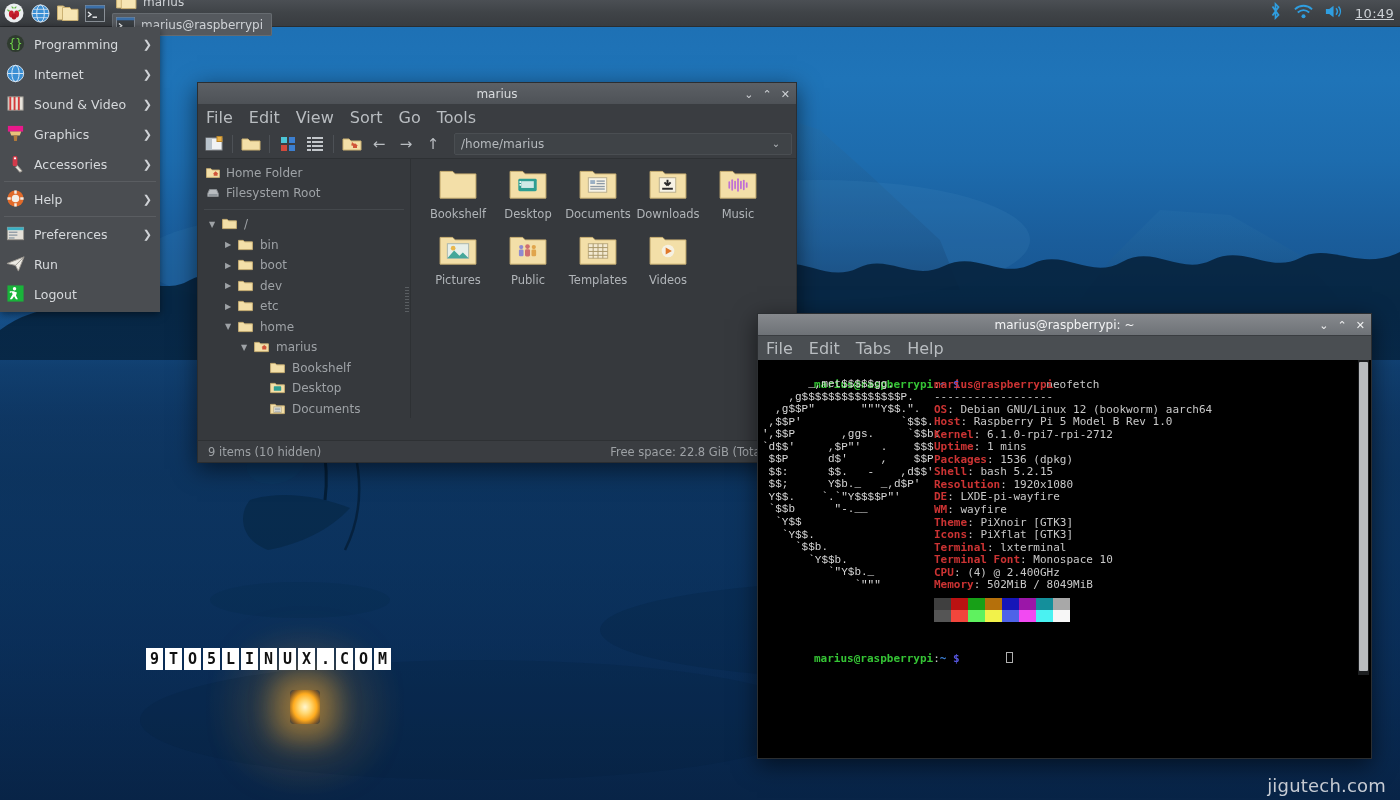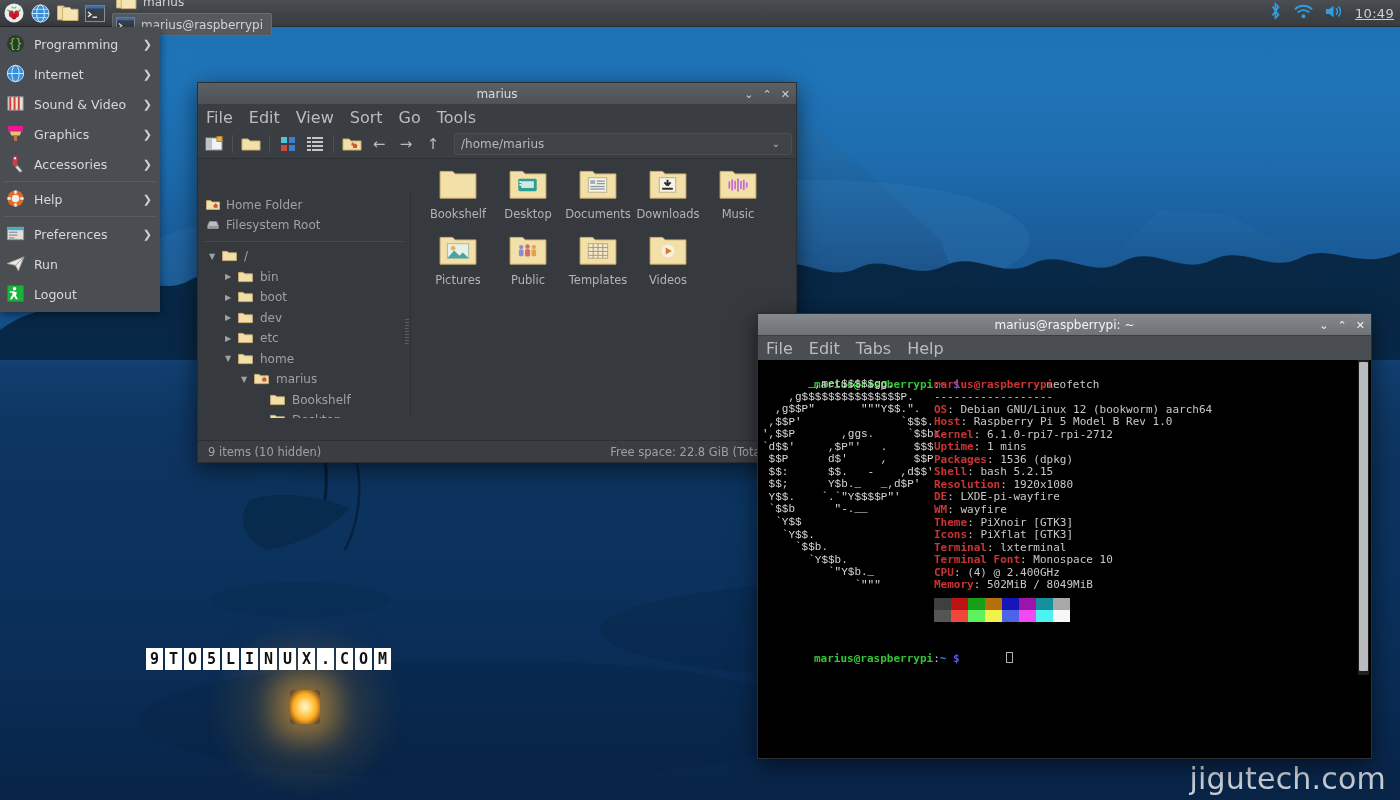--- a/index.html
+++ b/index.html
@@ -104,21 +104,21 @@
   .tb-ico { width:24px; height:24px; display:flex; align-items:center; justify-content:center; }
   .tb-sep { width:1px; height:18px; background:#4d5156; margin:0 3px; }
   #pathbar {
     flex:1; height:22px; margin-left:6px; background:#3f4347; border:1px solid #4a4e52;
     display:flex; align-items:center; padding:0 6px; color:#b5b9bd; font-size:12px;
     border-radius:2px;
   }
   #pathcaret { width:18px; display:flex; align-items:center; justify-content:center; color:#b5b9bd; font-size:10px; }
 
   #fmbody { display:flex; height:259px; }
-  #fmside { width:213px; background:#36393d; border-right:1px solid #2e3134; padding-top:4px; overflow:hidden; position:relative;margin-top:32px; }
+  #fmside { width:213px; background:#36393d; border-right:1px solid #2e3134; padding-top:4px; overflow:hidden; position:relative; }
   .place { display:flex; align-items:center; height:20px; padding-left:8px; color:#9ea2a6; font-size:12px; gap:6px; }
   .side-div { height:1px; background:#44484c; margin:6px 6px 4px 6px; }
   .tnode { display:flex; align-items:center; height:20.5px; color:#9ea2a6; font-size:12px; gap:4px; }
   .tw { width:12px; display:flex; align-items:center; justify-content:center; color:#9ea2a6; font-size:8px; }
   #gripper { position:absolute; right:1px; top:128px; width:4px; height:26px;
     background: repeating-linear-gradient(180deg,#5a5e62 0 1px, transparent 1px 3px); }
 
   #fmmain { flex:1; background:#36393d; padding:10px 0 0 12px; position:relative; }
   .filegrid { display:grid; grid-template-columns: repeat(5, 70px); column-gap:0px; row-gap:14px; }
   .fitem { width:70px; display:flex; flex-direction:column; align-items:center; gap:4px; }
@@ -167,21 +167,21 @@
 
   
   #wm9to5 { position:absolute; left:146px; top:648px; display:flex; gap:2px; z-index:30; }
   #wm9to5 .ch {
     width:17px; height:22px; background:#ffffff; color:#111;
     font-family:"DejaVu Sans Mono","Liberation Mono",monospace;
     font-size:15px; font-weight:bold; display:flex; align-items:center; justify-content:center;
   }
   #wmjigu {
     position:absolute; right:14px; bottom:4px; z-index:30;
-    color:#c9ced6; font-size:30px; letter-spacing:.2px;
+    color:#c9ced6; font-size:18px; letter-spacing:.2px;
     font-family:"DejaVu Sans","Liberation Sans",sans-serif;
   }
 </style>
 </head>
 <body>
 
 <div id="screen">
 
   <div id="wallpaper">
     <svg id="mountains" viewBox="0 0 1400 340" preserveAspectRatio="none">

